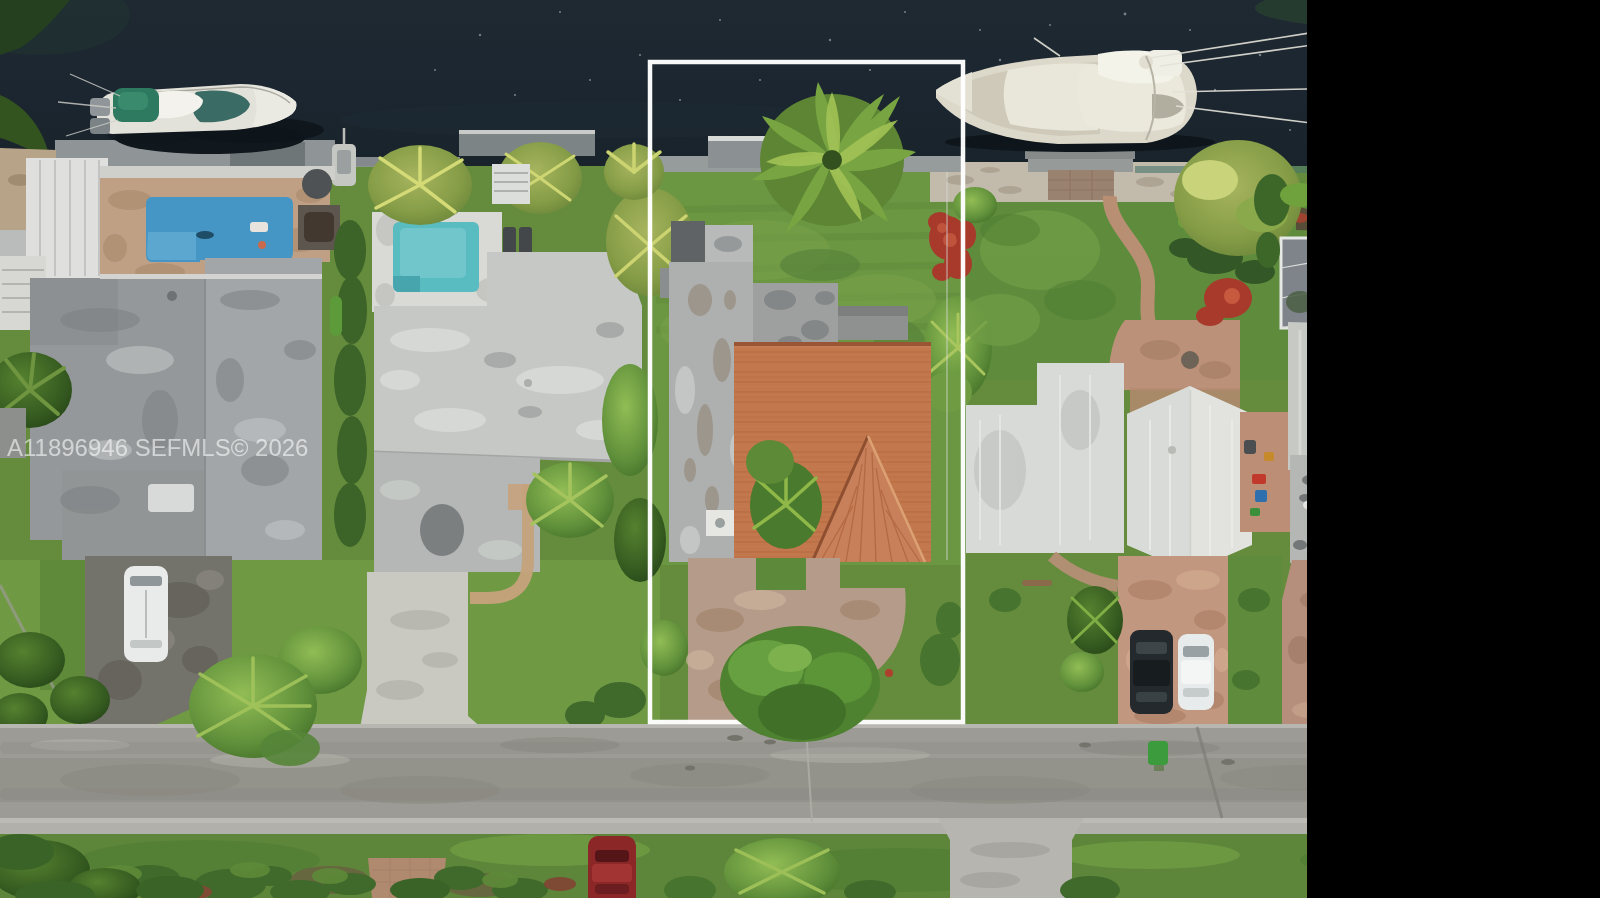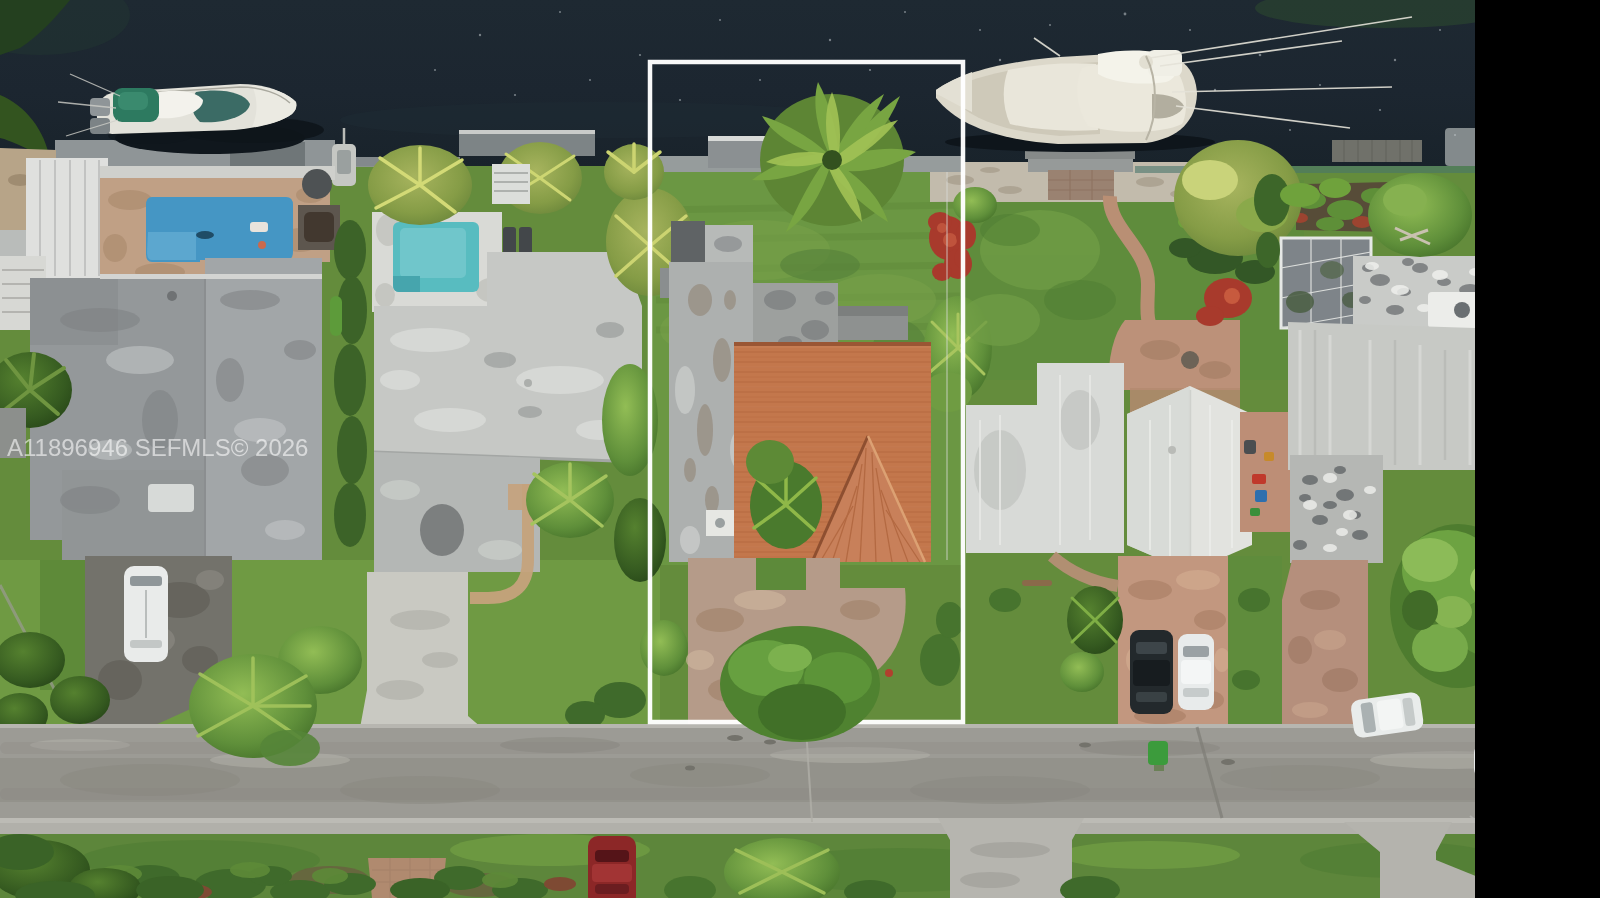--- a/index.html
+++ b/index.html
@@ -1,16 +1,16 @@
 <!DOCTYPE html>
 <html><head>
 <meta charset="utf-8">
 <style>
 html,body{margin:0;padding:0;background:#000;}
-#stage{width:1475px;height:898px;position:relative;overflow:hidden;font-family:"Liberation Sans", sans-serif;}
+#stage{width:1307px;height:898px;position:relative;overflow:hidden;font-family:"Liberation Sans", sans-serif;}
 </style>
 </head>
 <body>
 <div id="stage">
 <svg width="1600" height="898" viewBox="0 0 1600 898" xmlns="http://www.w3.org/2000/svg">
 <defs>
 <radialGradient id="treeDk" cx="40%" cy="35%" r="75%">
  <stop offset="0%" stop-color="#55812f"></stop>
           <stop offset="70%" stop-color="#355a20"></stop>
           <stop offset="100%" stop-color="#264517"></stop>

